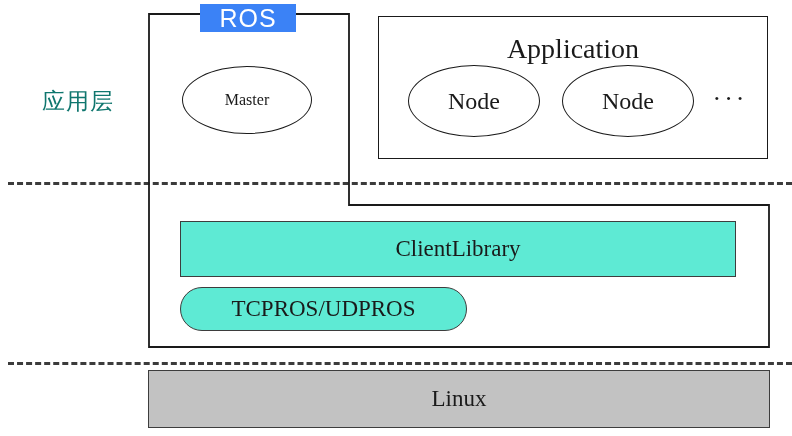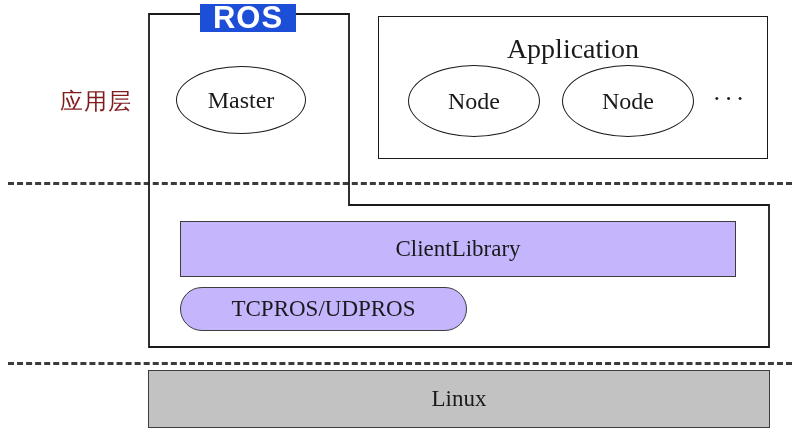--- a/index.html
+++ b/index.html
@@ -12,24 +12,24 @@
     width: 792px;
     height: 436px;
     background: #ffffff;
     font-family: "Liberation Serif", "DejaVu Serif", serif;
     overflow: hidden;
   }
 
   
   .layer-label {
     position: absolute;
-    left: 12px;
+    left: 18px;
     width: 120px;
-    text-align: right;
-    color: #7f1d1d;
+    text-align: center;
+    color: #0f766e;
     font-family: "Liberation Serif", "DejaVu Serif", serif;
     font-size: 23px;
     letter-spacing: 1px;
     white-space: nowrap;
   }
   #label-app { top: 86px; }
   #label-mid { top: 268px; }
   #label-os  { top: 390px; font-size: 22px; }
 
   
@@ -53,46 +53,46 @@
     pointer-events: none;
   }
 
   
   #ros-tag {
     position: absolute;
     left: 200px;
     top: 4px;
     width: 96px;
     height: 28px;
-    background: #1d4ed8;
+    background: #3b82f6;
     color: #ffffff;
     font-family: "Liberation Sans", "DejaVu Sans", sans-serif;
-    font-size: 31px;
-    font-weight: bold;
+    font-size: 25px;
+    font-weight: normal;
     letter-spacing: 1px;
     line-height: 28px;
     text-align: center;
   }
 
   
   .ellipse {
     position: absolute;
     border: 1.6px solid #1a1a1a;
     border-radius: 50%;
     background: #ffffff;
     display: flex;
     align-items: center;
     justify-content: center;
     color: #1a1a1a;
     font-family: "Liberation Serif", "DejaVu Serif", serif;
   }
   #master-ellipse {
-    left: 176px;  top: 66px;
+    left: 182px;  top: 66px;
     width: 128px; height: 66px;
-    font-size: 24px;
+    font-size: 16px;
   }
 
   
   #application-box {
     position: absolute;
     left: 378px;  top: 16px;
     width: 390px; height: 143px;
     border: 1.6px solid #1a1a1a;
     background: #ffffff;
     box-sizing: border-box;
@@ -114,21 +114,21 @@
     text-align: center;
     font-size: 26px;
     letter-spacing: 3px;
     color: #1a1a1a;
   }
 
   
   .gray-bar {
     position: absolute;
     border: 1.8px solid #3d3d3d;
-    background: #c4b5fd;
+    background: #5eead4;
     box-sizing: border-box;
     display: flex;
     align-items: center;
     justify-content: center;
     color: #1a1a1a;
     font-family: "Liberation Serif", "DejaVu Serif", serif;
     font-size: 23px;
   }
   #clientlibrary-bar { left: 180px; top: 221px; width: 556px; height: 56px; }
   #tcpros-bar        { left: 180px; top: 287px; width: 287px; height: 44px; border-radius: 22px; }

